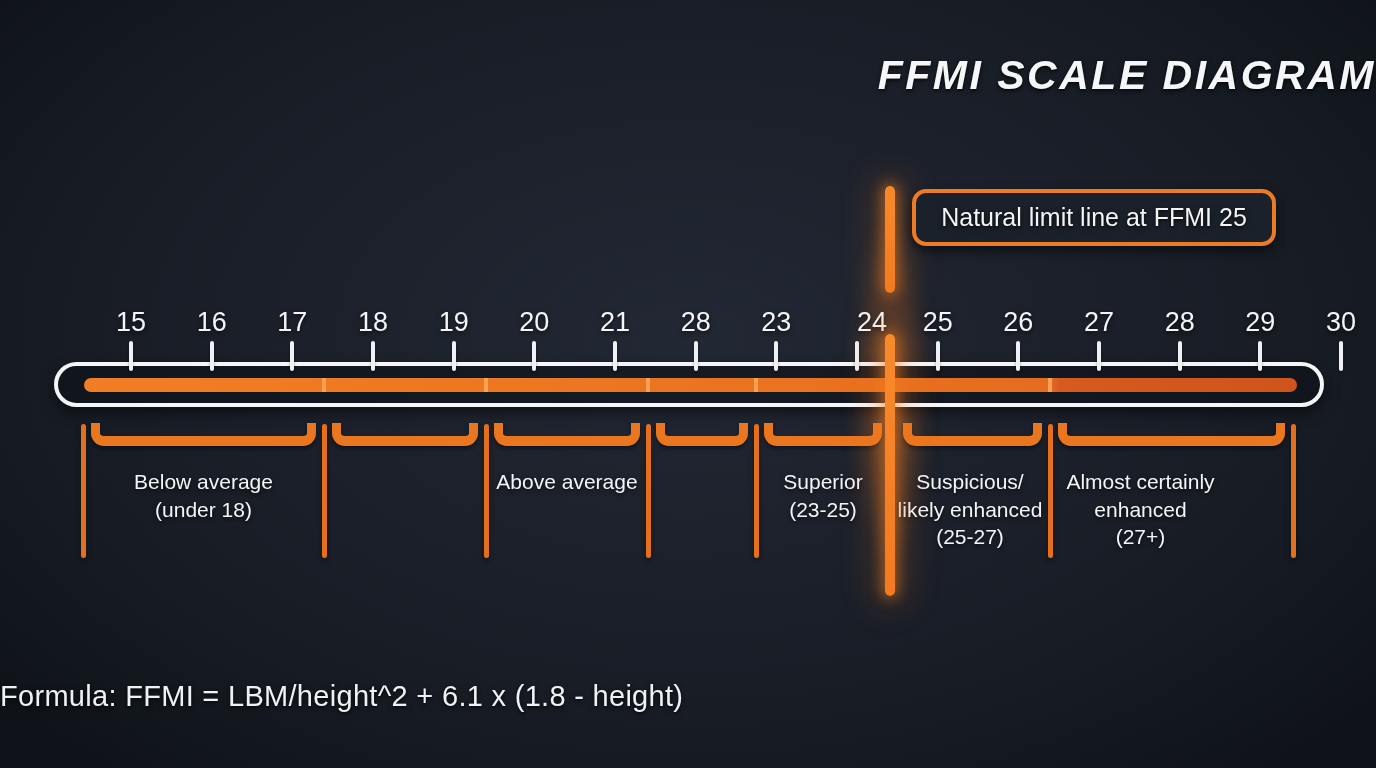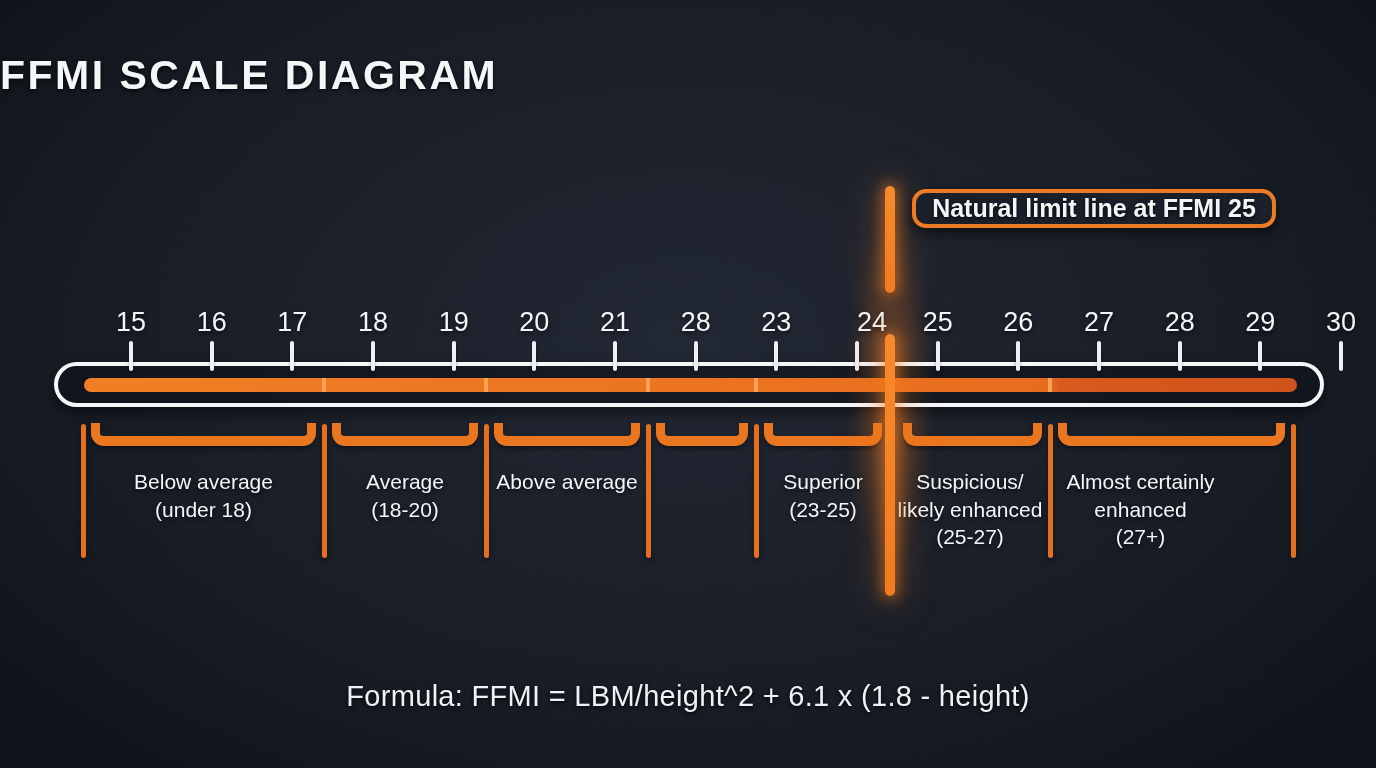--- a/index.html
+++ b/index.html
@@ -4,26 +4,26 @@
 <style>
   html,body{margin:0;padding:0;background:#0d1117;}
   #stage{
     position:relative;width:1376px;height:768px;overflow:hidden;
     background:radial-gradient(ellipse 900px 560px at 50% 44%, #222834 0%, #1b202a 45%, #161b23 75%, #0f1319 100%);
     font-family:"Liberation Sans","DejaVu Sans",sans-serif;color:#f2f4f6;
   }
   .abs{position:absolute;}
   .txtshadow{text-shadow:0 2px 5px rgba(0,0,0,.6),0 1px 2px rgba(0,0,0,.45);}
   
-  #title{left:0;top:52px;width:100%;text-align:left;font-size:41px;font-weight:600;
-         letter-spacing:2.5px;color:#f4f6f8;}
+  #title{left:0;top:52px;width:100%;text-align:right;font-size:41px;font-weight:600;
+         letter-spacing:2.5px;color:#f4f6f8;font-style:italic;}
   
-  #callout{left:912px;top:189px;width:364px;height:39px;border:4px solid #ed7a24;
+  #callout{left:912px;top:189px;width:364px;height:57px;border:4px solid #ed7a24;
            border-radius:14px;background:#1b212b;box-shadow:0 5px 12px rgba(0,0,0,.55);
-           display:flex;align-items:center;justify-content:center;font-size:25px;font-weight:700;
+           display:flex;align-items:center;justify-content:center;font-size:25px;font-weight:400;
            box-sizing:border-box;z-index:8;}
   
   #limit-glow{left:842px;top:165px;width:96px;height:450px;z-index:1;
     background:radial-gradient(ellipse 50% 50% at 50% 50%, rgba(243,122,34,.38) 0%, rgba(243,122,34,.14) 55%, rgba(243,122,34,0) 78%);
     filter:blur(8px);}
   
   .limit-seg{left:885px;width:10px;background:linear-gradient(180deg,#f88a2c,#f37a1e);
     border-radius:6px;z-index:7;
     box-shadow:0 0 14px 3px rgba(244,126,34,.55),0 0 36px 10px rgba(244,126,34,.22);}
   #limit-seg-top{top:186px;height:107px;}
@@ -44,21 +44,21 @@
   .divider{top:424px;width:5px;height:134px;background:#e4701f;border-radius:3px;z-index:2;
            box-shadow:0 3px 5px rgba(0,0,0,.4);}
   
   .bracket{top:423px;height:23px;border-left:9px solid #ea761f;border-right:9px solid #ea761f;
            border-bottom:10px solid #ea761f;border-bottom-left-radius:13px;border-bottom-right-radius:13px;
            box-sizing:border-box;z-index:2;filter:drop-shadow(0 3px 2px rgba(0,0,0,.4));}
   
   .region-label{top:468px;text-align:center;font-size:21px;line-height:27.5px;font-weight:400;
                 color:#f3f5f7;z-index:5;text-shadow:0 2px 4px rgba(0,0,0,.6);}
   
-  #formula{left:0;top:680px;width:100%;text-align:center;font-size:29px;font-weight:500;
+  #formula{left:0;top:680px;width:100%;font-size:29px;font-weight:500;
            letter-spacing:.3px;color:#eff2f5;}
 </style>
 </head>
 <body>
 
 <div id="stage">
 
   <div id="title" class="abs txtshadow">FFMI SCALE DIAGRAM</div>
 
   <div id="limit-glow" class="abs"></div>
@@ -112,24 +112,20 @@
       <div class="abs bar-notch" style="left: 754px;"></div>
       <div class="abs divider" style="left: 1047.5px;"></div>
       <div class="abs bar-notch" style="left: 1048px;"></div>
       <div class="abs divider" style="left: 1290.5px;"></div>
       <div class="abs bracket" style="left: 91px; width: 225px;"></div>
       <div class="abs region-label" style="left: 83px; width: 241px;">
         <div>Below average</div>
         <div>(under 18)</div>
       </div>
       <div class="abs bracket" style="left: 332px; width: 146px;"></div>
-      <div class="abs region-label" style="left: 324px; width: 162px;">
-        <div>Average</div>
-        <div>(18-20)</div>
-      </div>
       <div class="abs bracket" style="left: 494px; width: 146px;"></div>
       <div class="abs region-label" style="left: 486px; width: 162px;">
         <div>Above average</div>
       </div>
       <div class="abs bracket" style="left: 656px; width: 92px;"></div>
       <div class="abs bracket" style="left: 764px; width: 118px;"></div>
       <div class="abs region-label" style="left: 756px; width: 134px;">
         <div>Superior</div>
         <div>(23-25)</div>
       </div>

